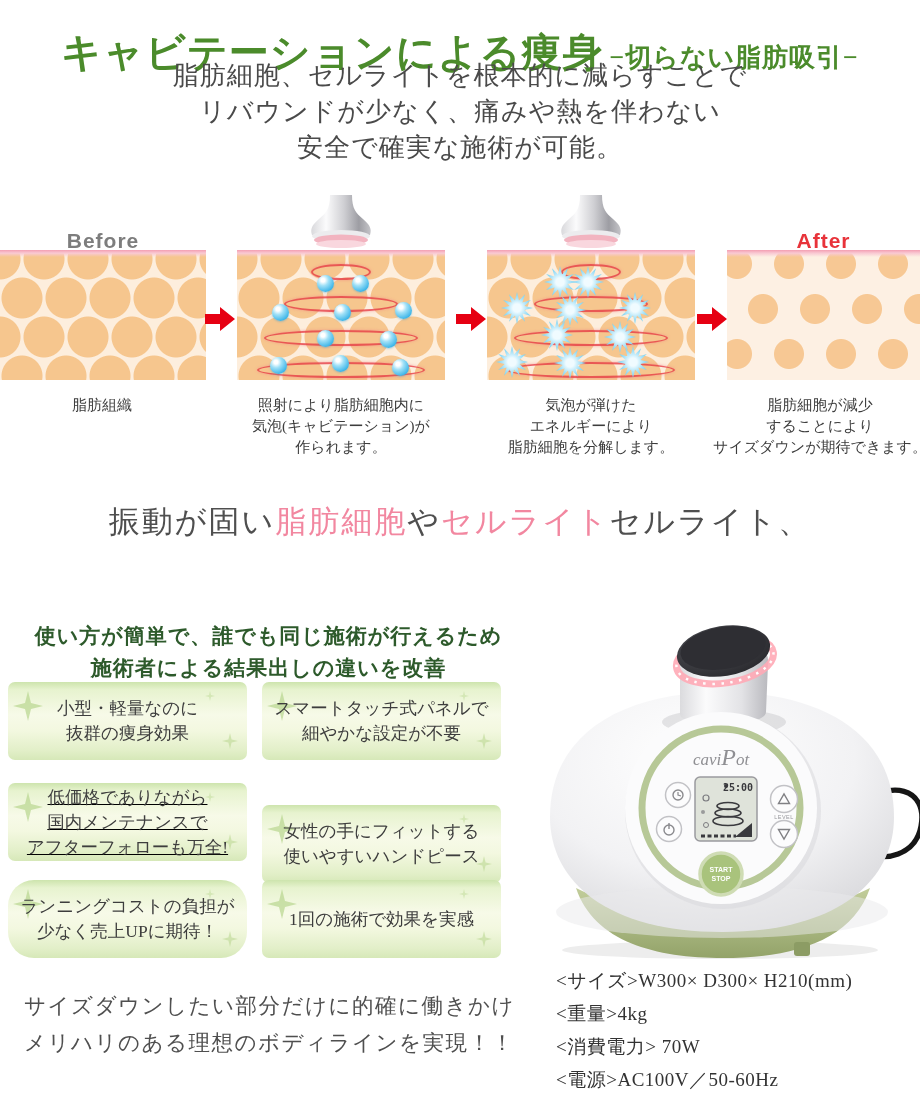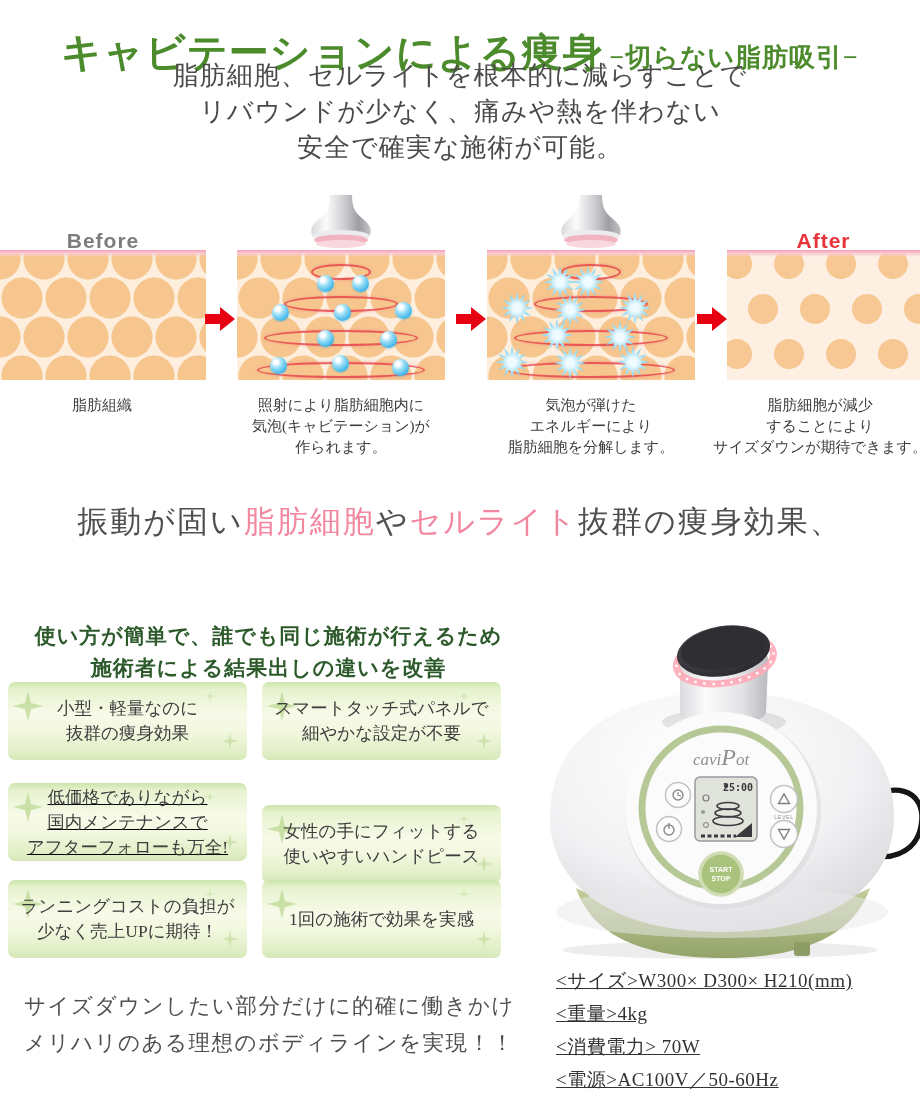--- a/index.html
+++ b/index.html
@@ -65,29 +65,29 @@
         display:flex;align-items:center;justify-content:center;text-align:center;
         background:linear-gradient(180deg,#cde4ad 0%,#e7f3cf 10%,#f7fae8 42%,#f3f8e0 62%,#e2efc8 88%,#d6e8b8 100%);}
   .fbox span{position:relative;z-index:2;font-size:17.5px;line-height:25px;color:#3d3d3d;}
   .sp{position:absolute;background:#b8d68e;z-index:1;
       clip-path:polygon(50% 0,60% 40%,100% 50%,60% 60%,50% 100%,40% 60%,0 50%,40% 40%);}
   .sp1{width:30px;height:30px;left:5px;top:9px;opacity:.7;}
   .sp2{width:16px;height:16px;right:9px;bottom:11px;opacity:.55;}
   .sp3{width:10px;height:10px;right:32px;top:9px;opacity:.45;}
   .b1{left:8px;top:682px;}  .b2{left:262px;top:682px;}
   .b3{left:8px;top:783px;text-decoration:underline;}  .b4{left:262px;top:805px;}
-  .b5{left:8px;top:880px;}  .b6{left:262px;top:880px;}
+  .b5{left:8px;top:880px;border-radius:26px;}  .b6{left:262px;top:880px;}
 
   .closing{position:absolute;top:980px;left:16px;width:500px;margin:8px;
            font-size:21.5px;line-height:37px;color:#4f4f4f;letter-spacing:1.5px;}
 
   
   .device{position:absolute;left:538px;top:612px;width:382px;height:352px;}
   .specs{position:absolute;left:556px;top:964px;margin:0;padding:0;list-style:none;
-         font-size:19px;line-height:33px;color:#333;letter-spacing:.5px;text-decoration:underline;}
+         font-size:19px;line-height:33px;color:#333;letter-spacing:.5px;}
 </style>
 </head>
 <body>
 
 <div class="page">
 
   <h1 class="title"><span class="t-main">キャビテーションによる痩身</span><span class="t-sub">−切らない脂肪吸引−</span></h1>
   <p class="intro">脂肪細胞、セルライトを根本的に減らすことで<br>リバウンドが少なく、痛みや熱を伴わない<br>安全で確実な施術が可能。</p>
 
   <div class="diagram">
@@ -164,21 +164,21 @@
         <polygon points="0,7 15,7 15,0 30,12 15,24 15,17 0,17" fill="#e60012"></polygon>
       </svg>
 
     <div class="cap" style="left:-18px">脂肪組織</div>
     <div class="cap" style="left:471px">気泡が弾けた<br>エネルギーにより<br>脂肪細胞を分解します。</div>
     <div class="cap" style="left:221px">照射により脂肪細胞内に<br>気泡(キャビテーション)が<br>作られます。</div>
     <div class="cap" style="left:700px">脂肪細胞が減少<br>することにより<br>サイズダウンが期待できます。</div>
   </div>
 
   <div class="statement">
-    <span>振動が固い</span><span class="hl">脂肪細胞</span><span>や</span><span class="hl">セルライト</span><span>抜群の痩身効果、</span><br>
+    <span>振動が固い</span><span class="hl">脂肪細胞</span><span>や</span><span class="hl">セルライト</span><span>セルライト、</span><br>
   </div>
 
   <p class="feat-head">使い方が簡単で、誰でも同じ施術が行えるため<br>施術者による結果出しの違いを改善</p>
 
   <div class="fbox b1">
       <i class="sp sp1"></i>
       <i class="sp sp2"></i>
       <i class="sp sp3"></i>
       <span>小型・軽量なのに<br>抜群の痩身効果</span>
     </div>

